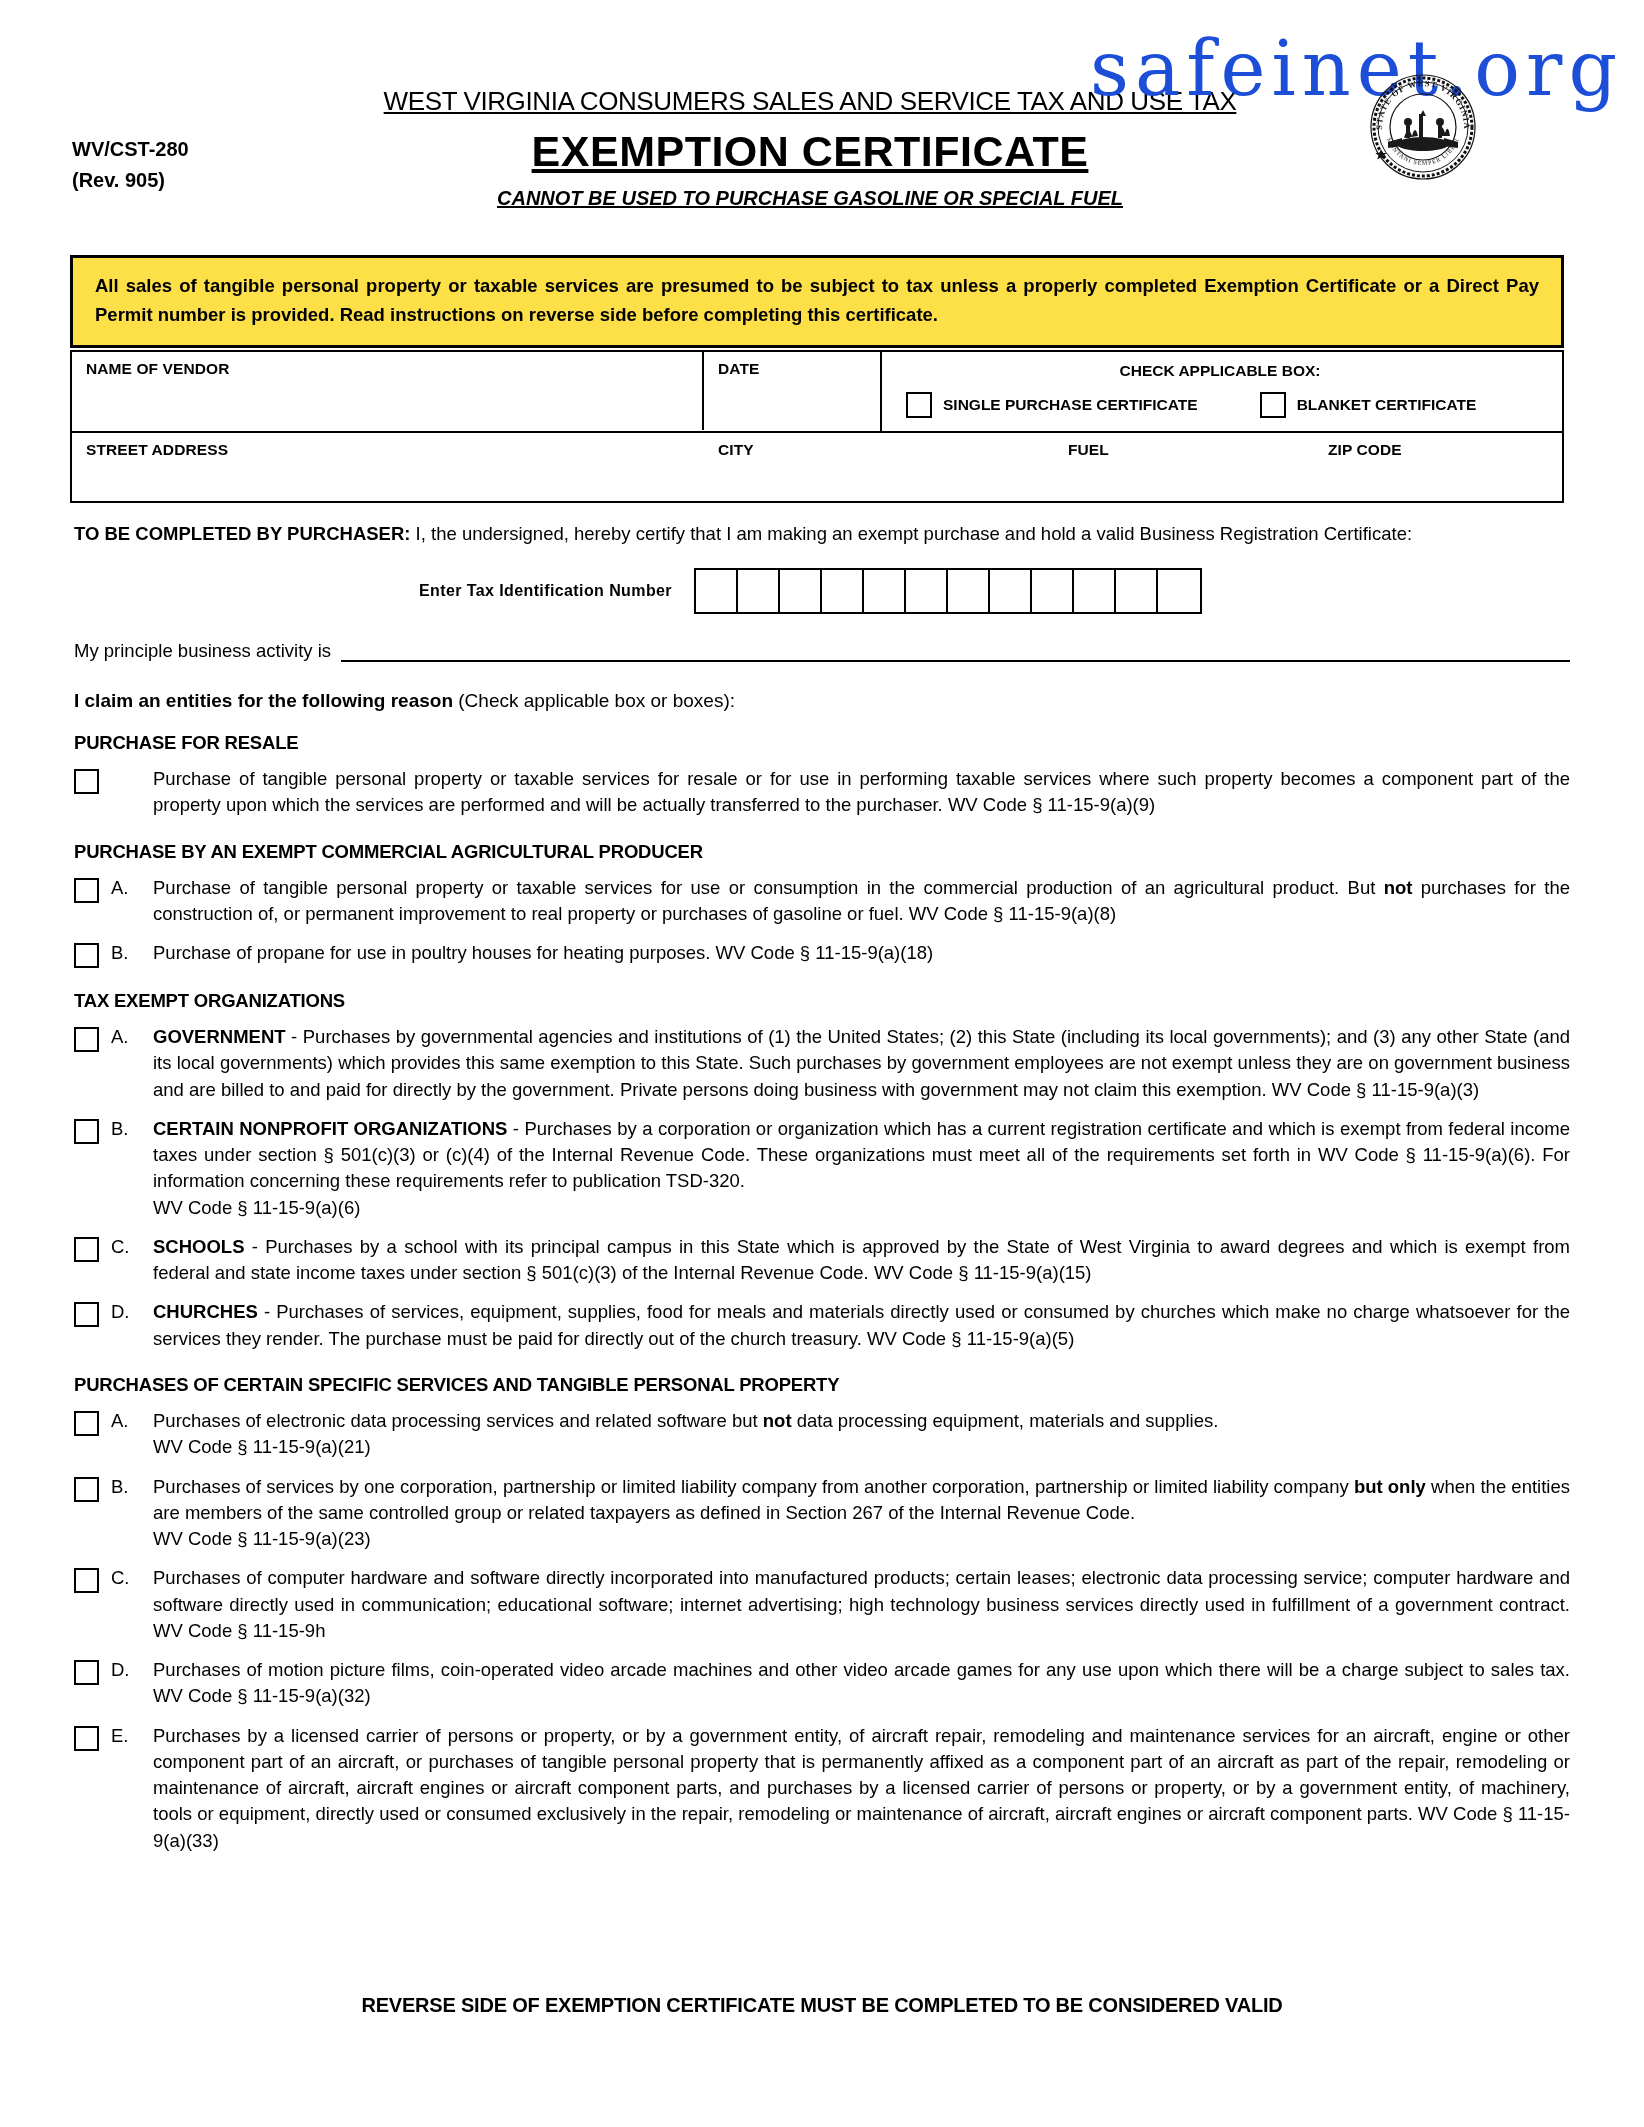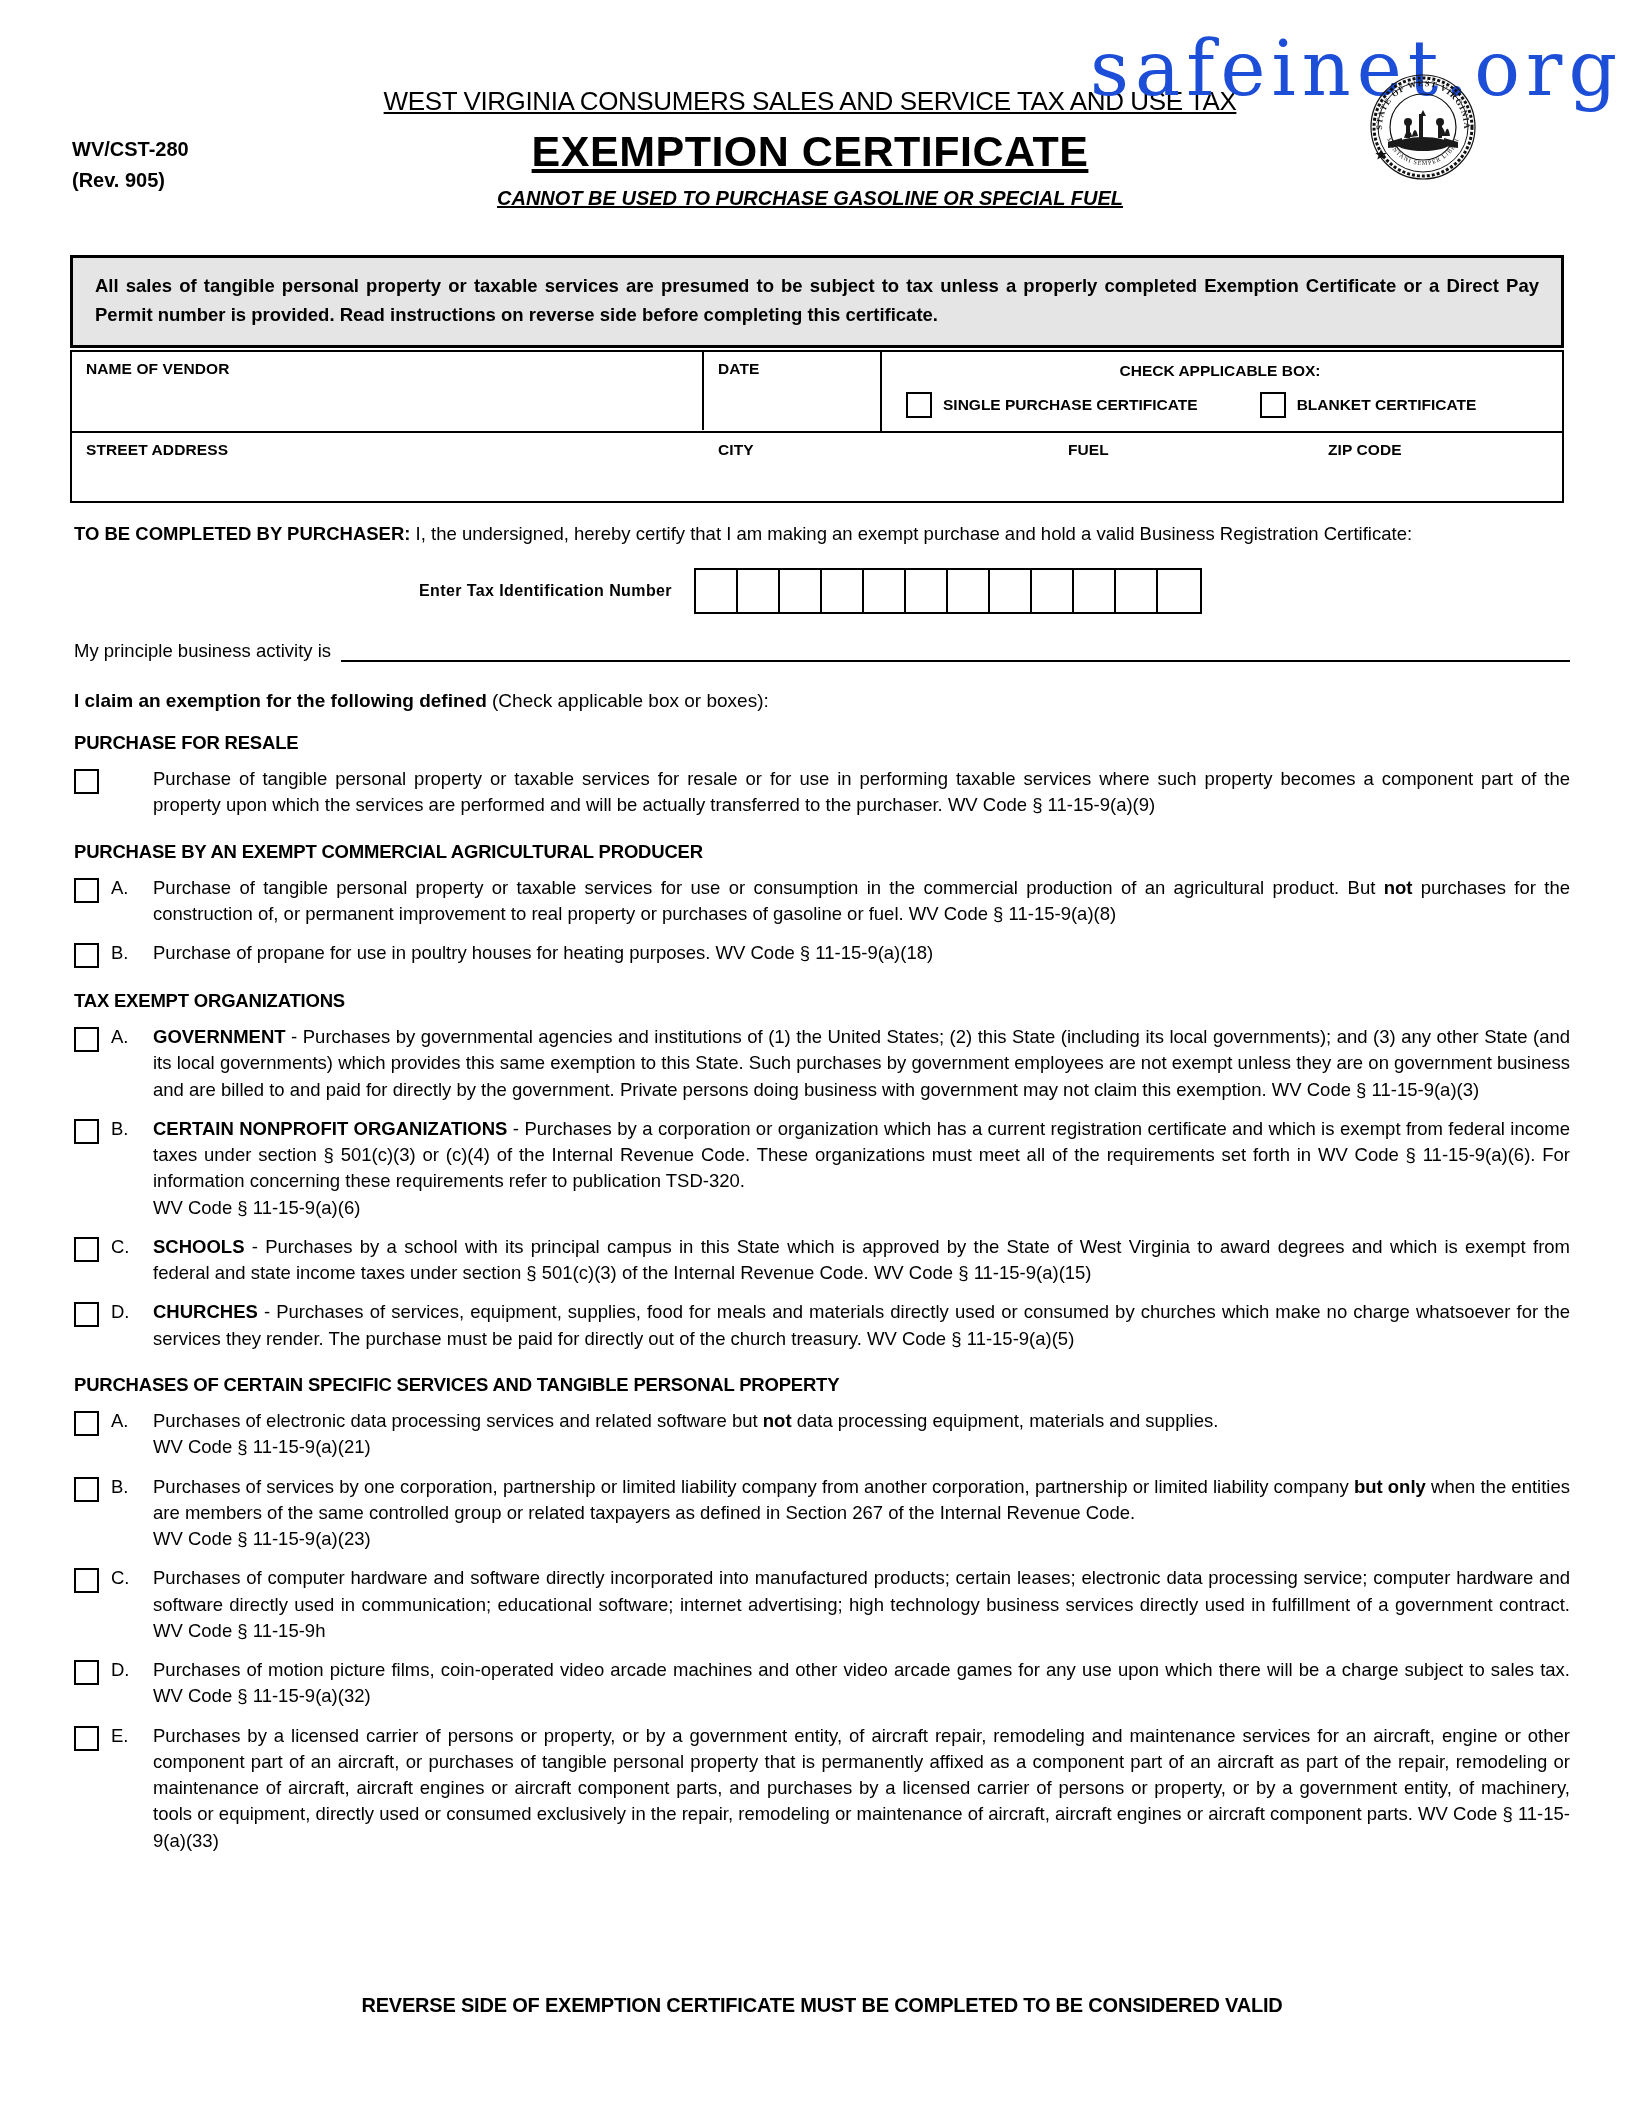--- a/index.html
+++ b/index.html
@@ -82,21 +82,21 @@
   }
 
   
   .notice {
     position: absolute;
     left: 70px;
     top: 255px;
     width: 1494px;
     box-sizing: border-box;
     border: 3px solid #000;
-    background: #e5e5e5;
+    background: #fde047;
     padding: 14px 22px 16px 22px;
   }
   .notice p {
     margin: 0;
     font-size: 18.5px;
     font-weight: bold;
     line-height: 1.55;
     text-align: justify;
   }
 
@@ -392,21 +392,21 @@
       </div>
   </div>
 
   <div class="activity">
     <span>My principle business activity is</span>
     <span class="rule"></span>
   </div>
 
   <div class="body">
     <div class="claim-head">
-      <b>I claim an exemption for the following defined</b>
+      <b>I claim an entities for the following reason</b>
       <span>(Check applicable box or boxes):</span>
     </div>
     <div id="sections-root">
         <div class="sec-head">PURCHASE FOR RESALE</div>
         <div class="item">
           <span class="item-box"></span>
           <span class="item-letter"></span>
           <span class="item-text">Purchase of tangible personal property or taxable services for resale or for use in performing taxable services where such property becomes a component part of the property upon which the services are performed and will be actually transferred to the purchaser. WV Code § 11-15-9(a)(9)</span>
         </div>
         <div class="sec-head spaced">PURCHASE BY AN EXEMPT COMMERCIAL AGRICULTURAL PRODUCER</div>

